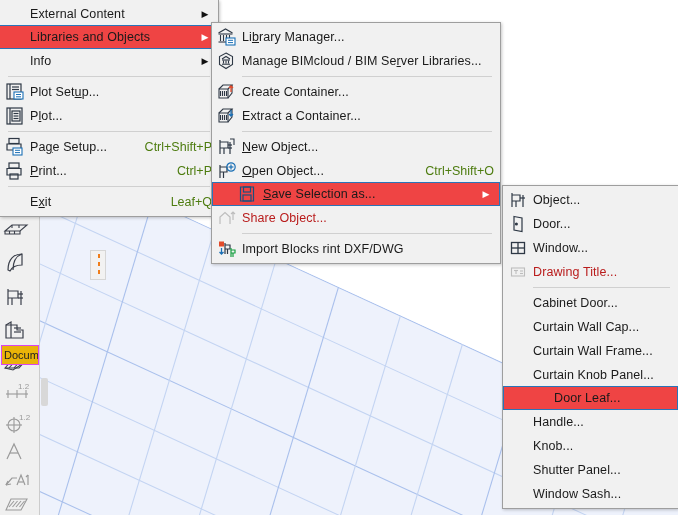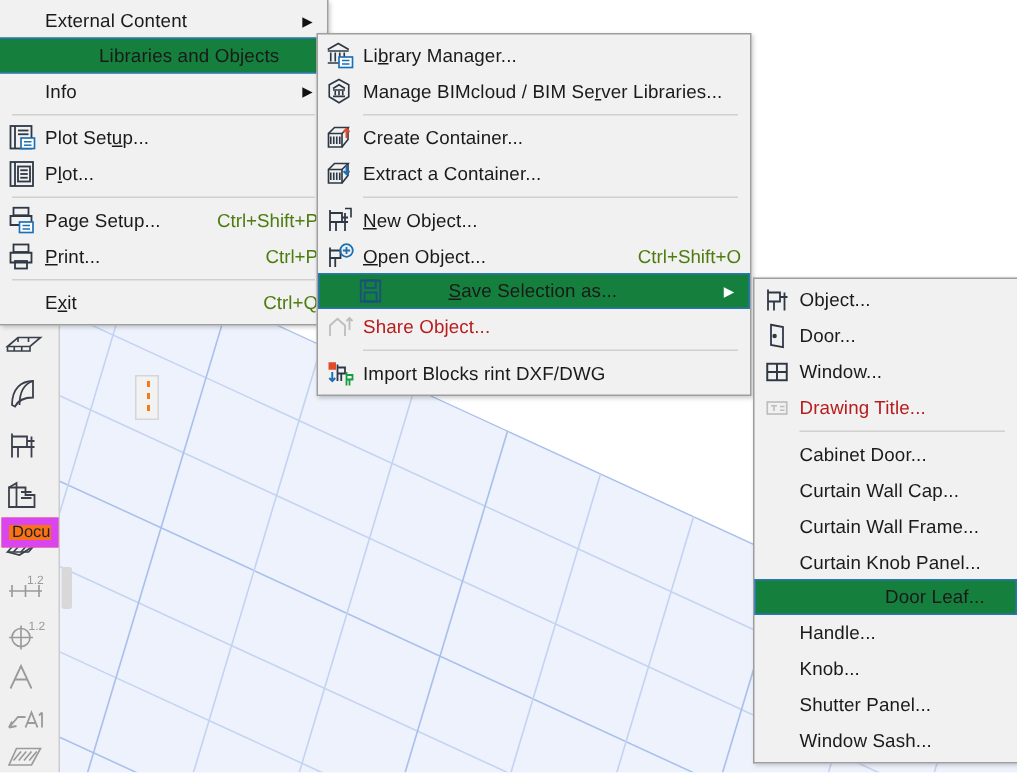--- a/index.html
+++ b/index.html
@@ -71,22 +71,22 @@
     position: absolute;
     left: 3px;
     width: 34px; height: 34px;
     display: flex; align-items: center; justify-content: flex-start;
   }
   .tool svg { display: block; }
   .tool-label {
     position: absolute;
     left: 1px;
     width: 38px; height: 20px;
-    background: #f97316;
-    border: 5px solid #d946ef;
+    background: #eab308;
+    border: 1px solid #d946ef;
     display: flex; align-items: center; justify-content: flex-start;
     padding-left: 2px;
     font-size: 11px;
     color: #222;
     overflow: hidden;
     white-space: nowrap;
   }
 
   
   .vscroll-thumb {
@@ -121,25 +121,24 @@
   .mi .lbl { flex: 1; font-size: 12.5px; letter-spacing: 0.1px; }
   .mi .acc { color: #4d7c0f; font-size: 12.5px; padding-left: 18px; }
   .mi .arrow {
     width: 14px; min-width: 14px;
     text-align: center;
     font-size: 9px;
     color: #111;
     line-height: 1;
   }
   .mi.sel {
-    background: #15803d;
+    background: #ef4444;
     border-top: 1px solid #2a74b8;
     border-bottom: 1px solid #2a74b8;
     margin-top: -1px;
-    gap: 36px;
   }
   .mi.sel.boxed {
     border: 1px solid #2a74b8;
     padding-left: 20px;
   }
   .mi.dis .lbl, .mi.dis .acc { color: #b91c1c; }
   .sep {
     height: 1px;
     background: #d0d0d0;
     margin: 3px 8px 3px 30px;
@@ -403,21 +402,21 @@
       </span>
       <span class="lbl"><u>P</u>rint...</span>
       <span class="acc">Ctrl+P</span>
     </div>
 
     <div class="sep full"></div>
 
     <div class="mi">
       <span class="ico"></span>
       <span class="lbl">E<u>x</u>it</span>
-      <span class="acc">Ctrl+Q</span>
+      <span class="acc">Leaf+Q</span>
     </div>
   </div>
 
   <div class="menu" id="menu2">
 
     <div class="mi">
       <span class="ico">
         <svg width="22" height="20" viewBox="0 0 22 20">
             <g fill="none" stroke="#2e3845" stroke-width="1.1">
           <path d="M2.5 6 L9.5 2 L16.5 6"></path>

